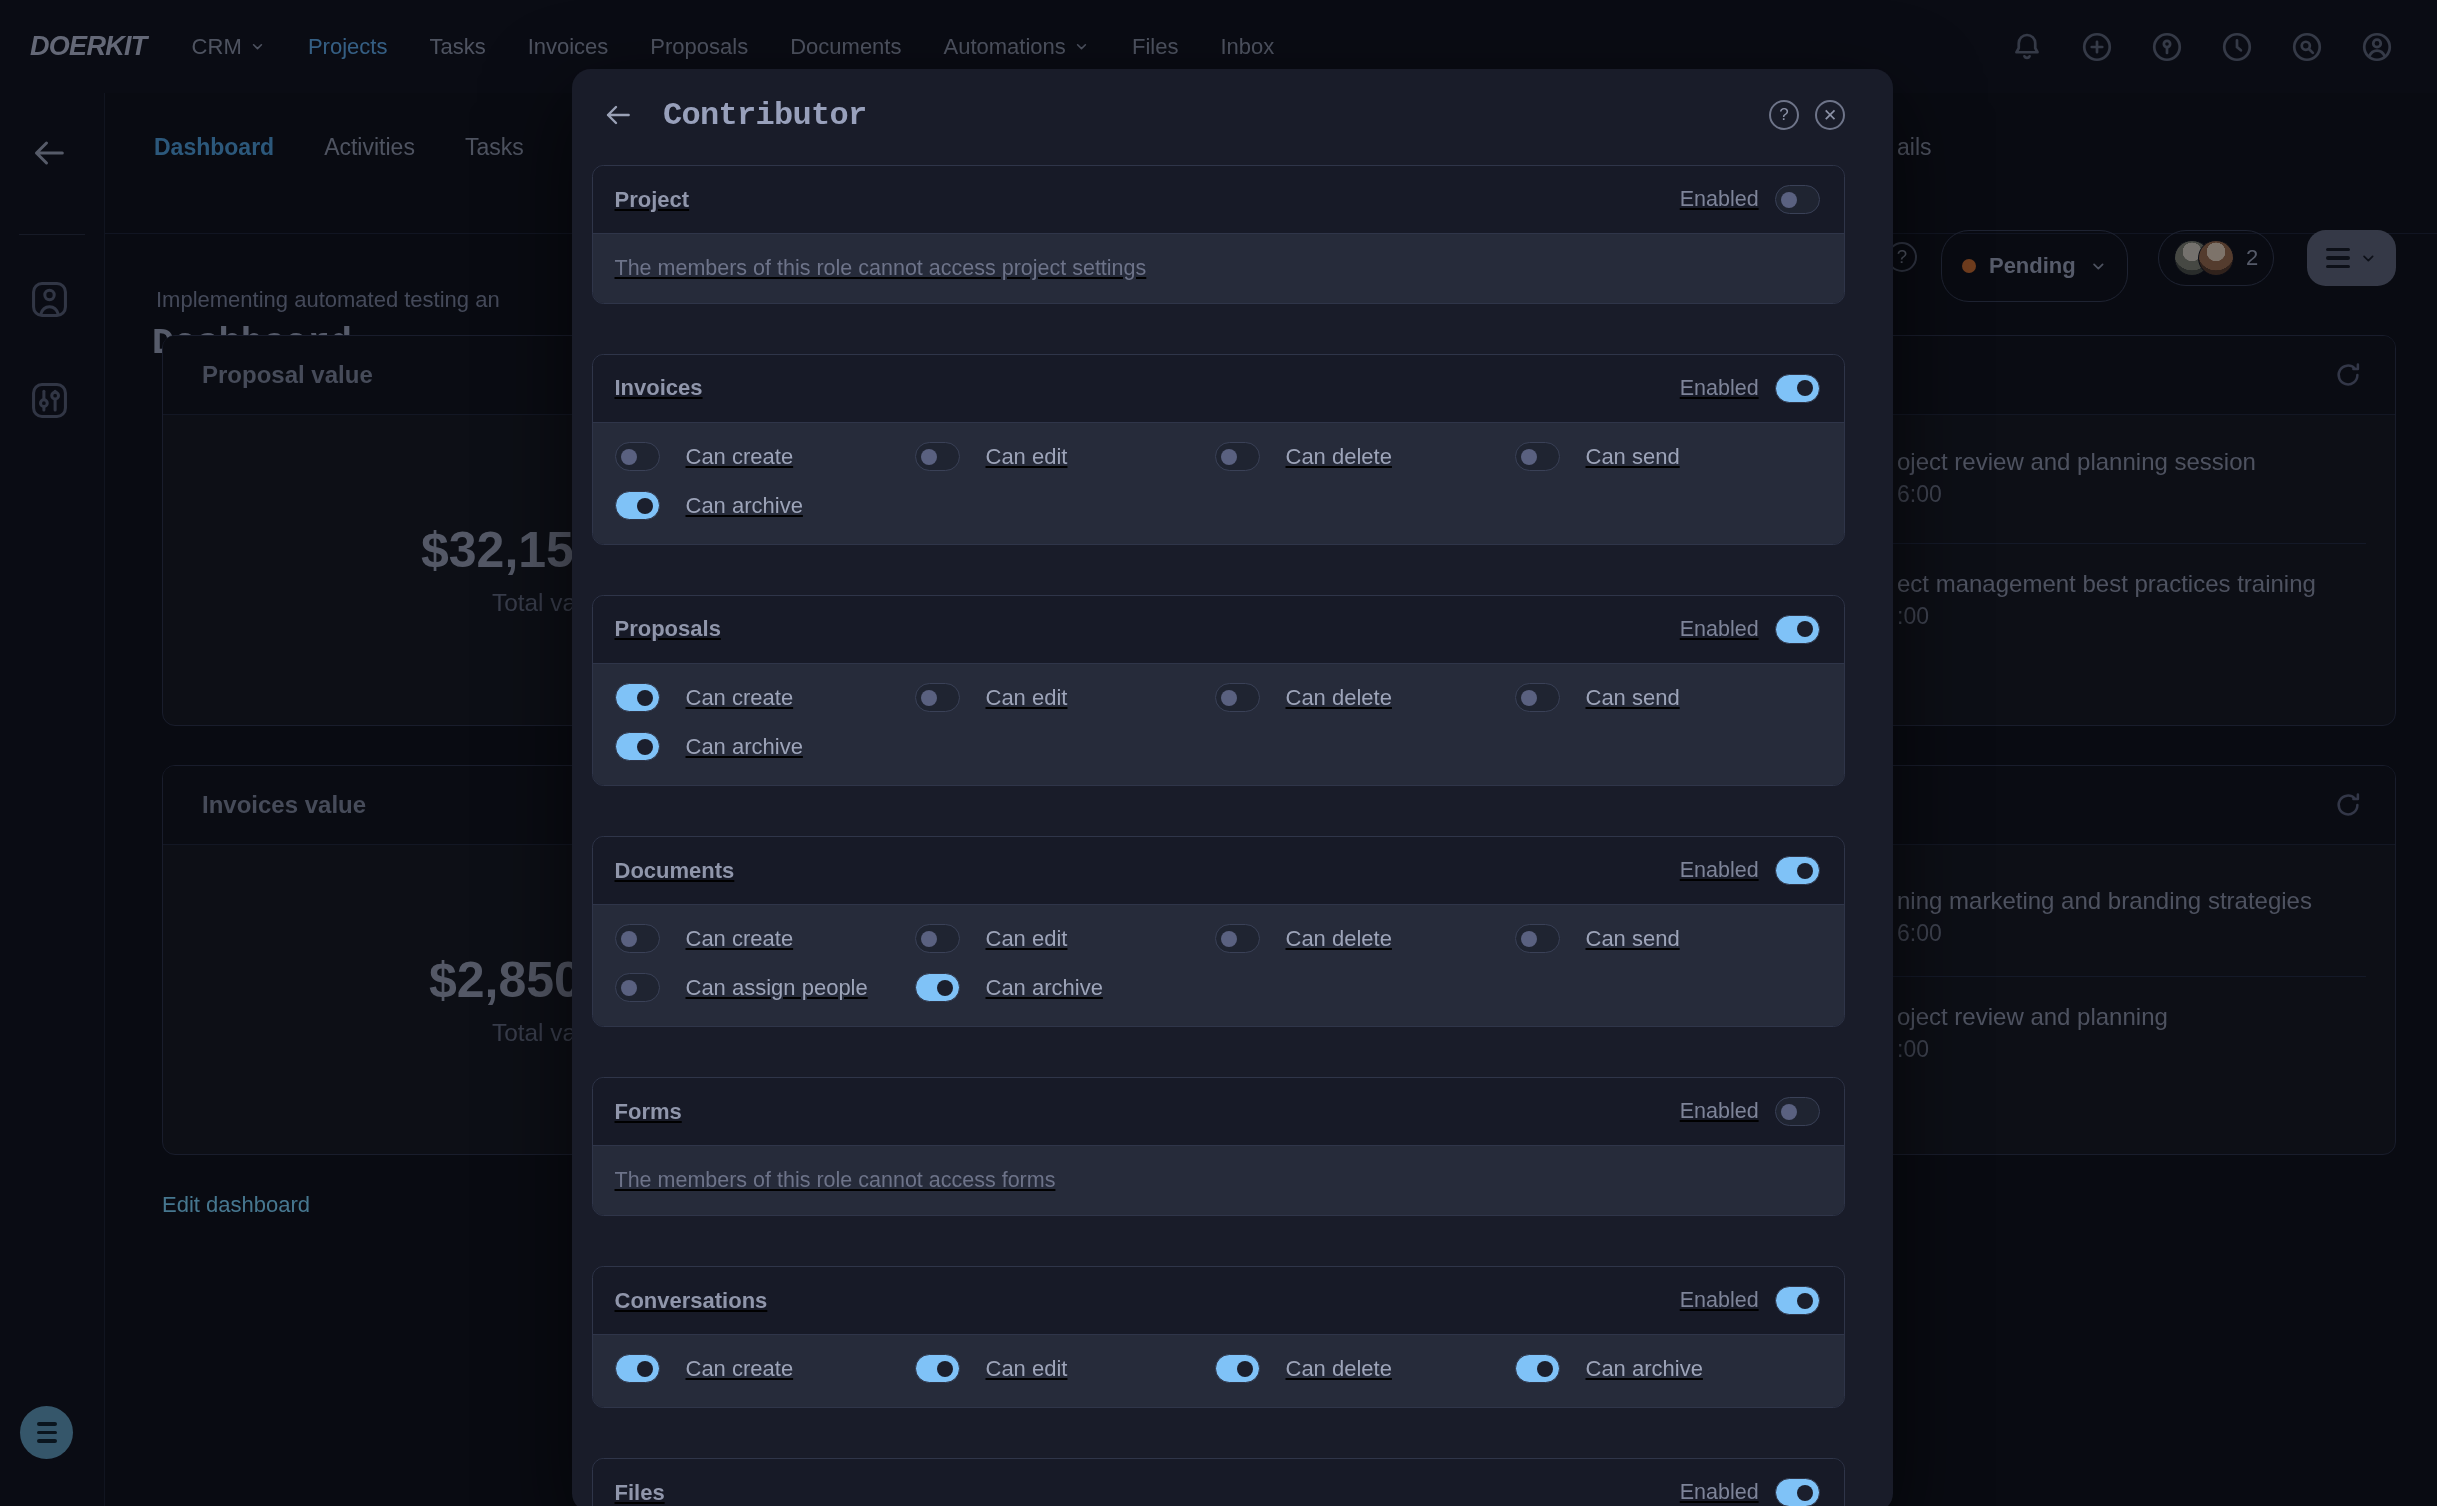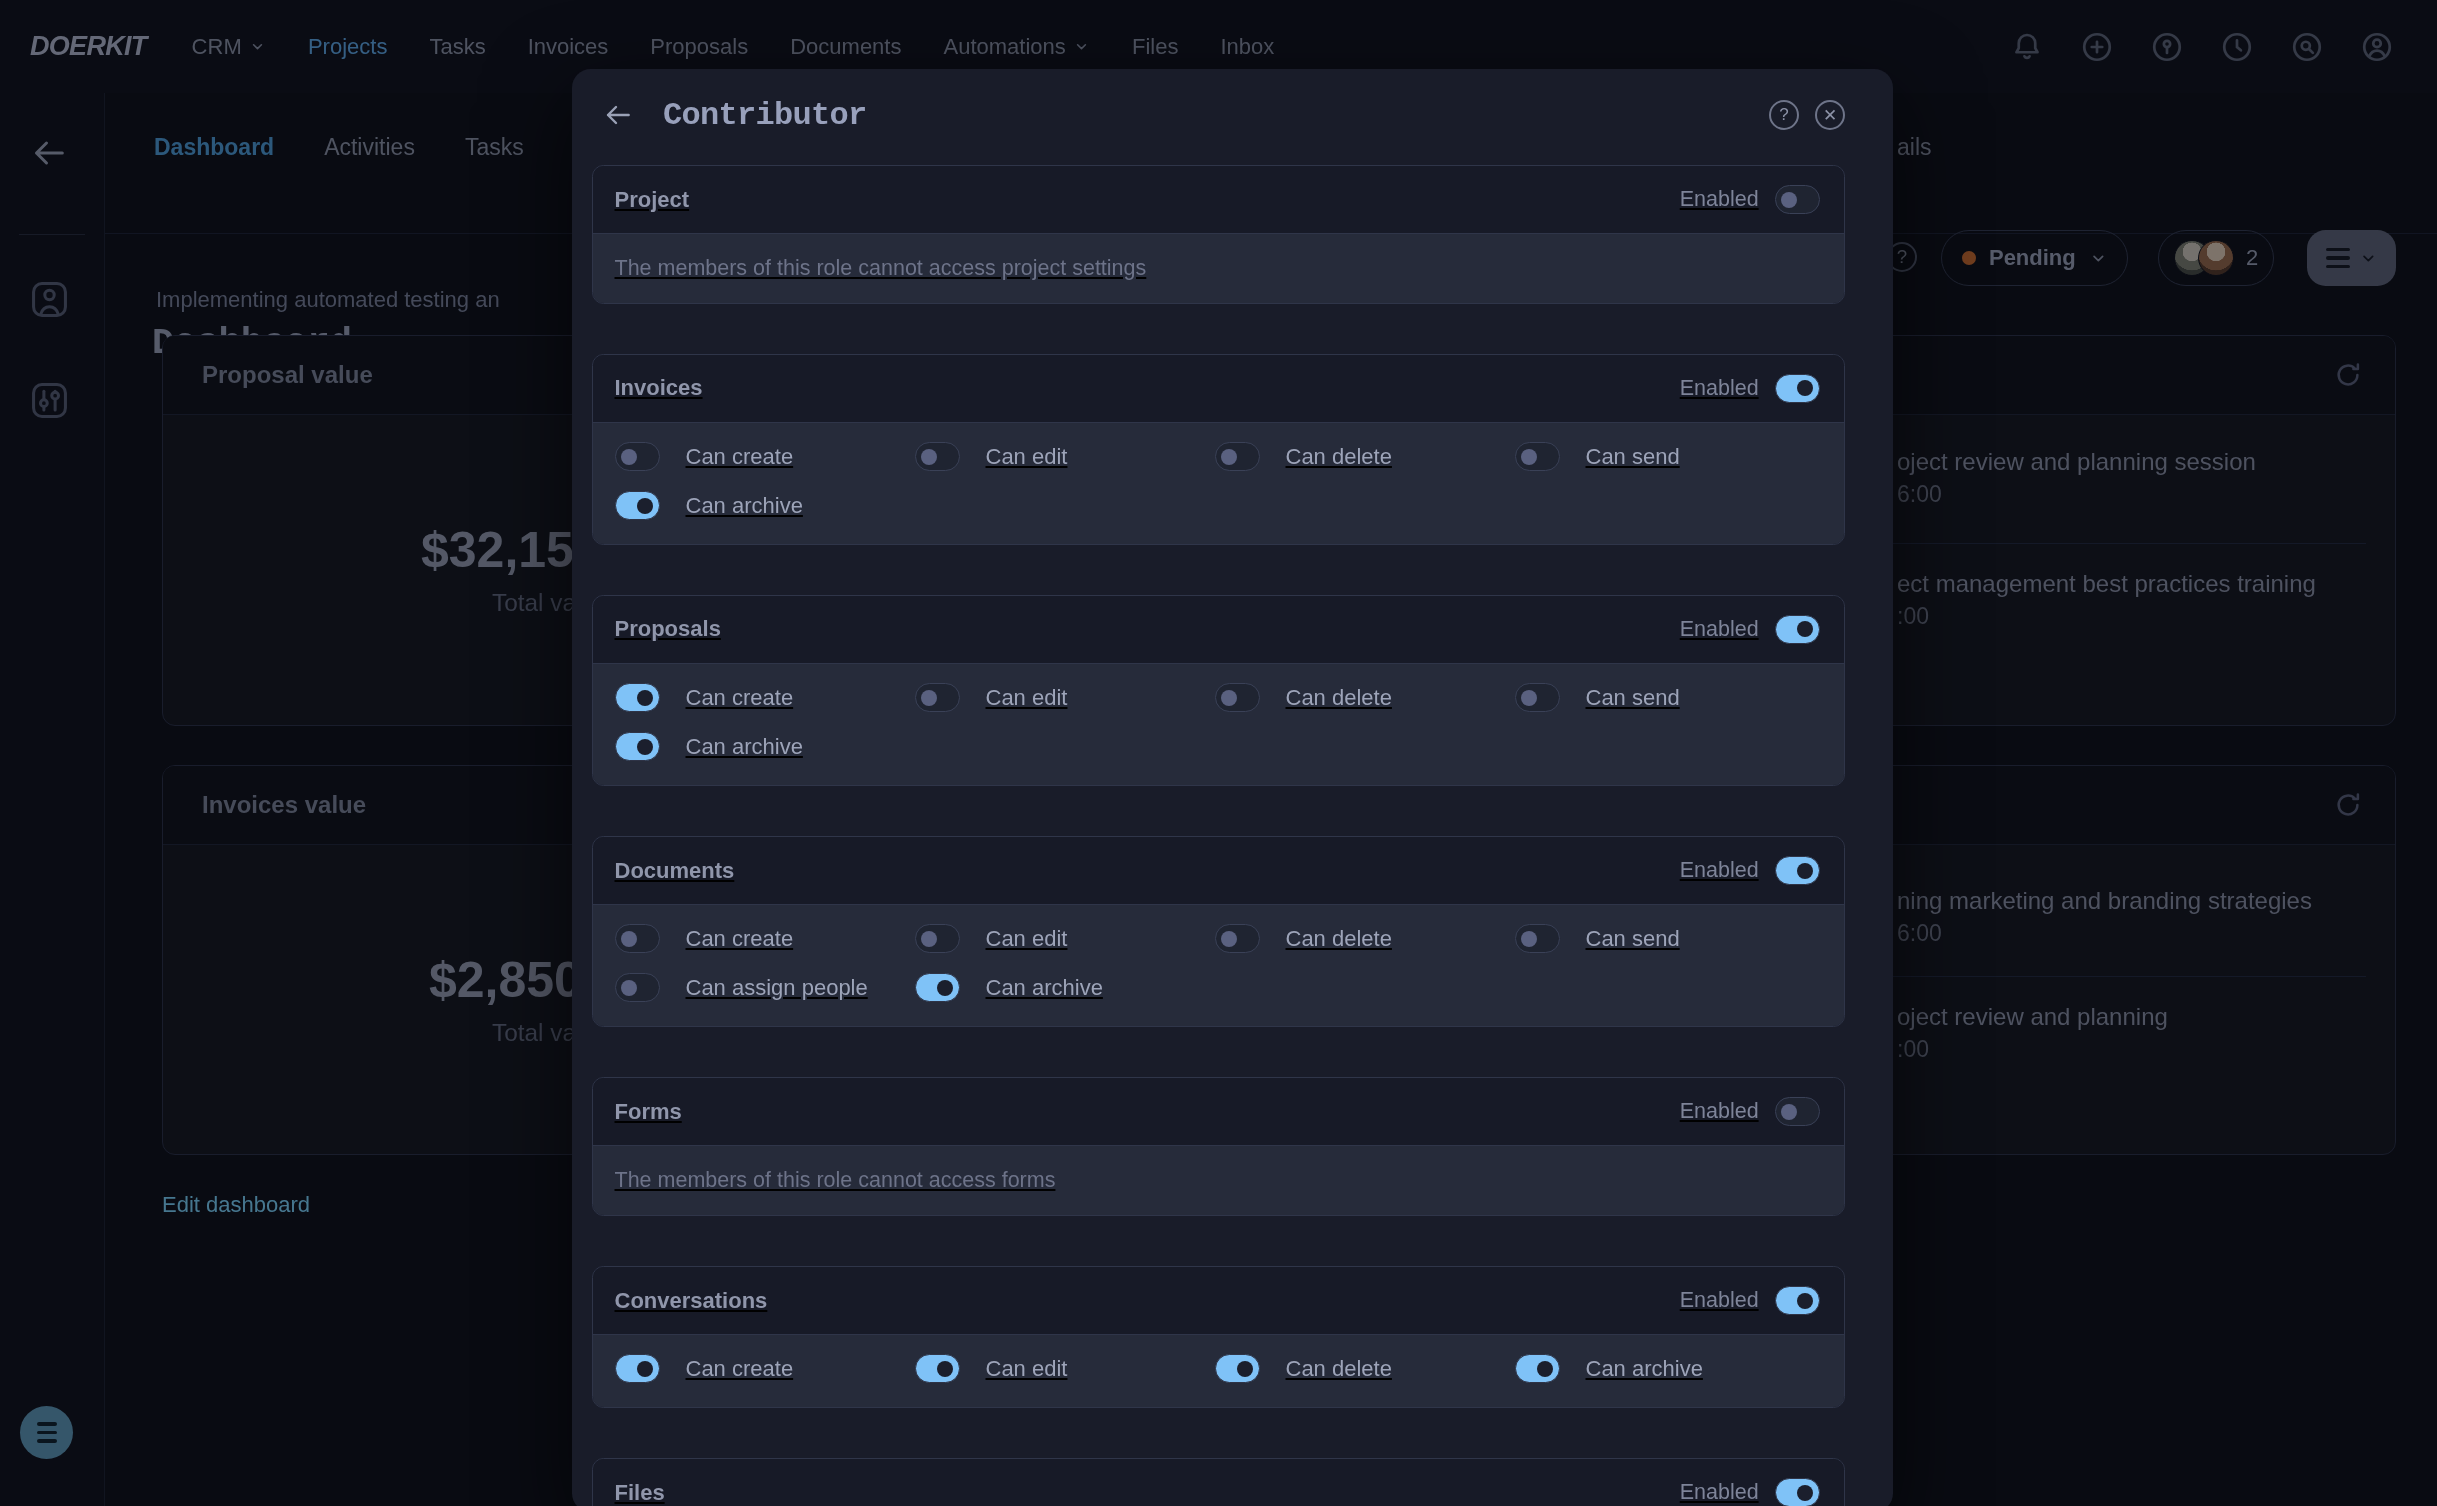--- a/index.html
+++ b/index.html
@@ -37,21 +37,21 @@
   .tab-frag-right { position:absolute; left:1897px; top:134px; font-size:23px; color:#8b92a7; z-index:1; }
 
   
   .subtitle { position:absolute; left:156px; top:287px; width:589px; font-size:22px; color:#79809a; z-index:1; }
   .heading  { position:absolute; left:152px; top:322px; font-family:"Liberation Mono", monospace;
               font-weight:bold; font-size:37px; color:#9aa1b8; z-index:1; }
 
   .help-circle { position:absolute; left:1887px; top:242px; width:30px; height:30px; border:2.2px solid #555c72;
                  border-radius:50%; color:#8b92a7; font-size:18.7px; display:flex; align-items:center;
                  justify-content:center; z-index:1; }
-  .pending-pill { position:absolute; left:1941px; top:230px; width:187px; height:56px; border-radius:28px;
+  .pending-pill { position:absolute; left:1941px; top:230px; width:187px; height:72px; border-radius:28px;
                   border:1.4px solid #343b52; display:flex; align-items:center; justify-content:center;
                   gap:13px; z-index:1; }
   .pending-dot { width:14.4px; height:14.4px; border-radius:50%; }
   .pending-label { font-size:22px; font-weight:bold; color:#9aa1b8; }
   .pending-pill svg, .menu-btn svg { width:18.7px; height:18.7px; }
   .avatars-pill { position:absolute; left:2158px; top:230px; width:116px; height:56px; border-radius:28px;
                   border:1.4px solid #343b52; display:flex; align-items:center; justify-content:center; z-index:1; }
   .avatar { width:36px; height:36px; border-radius:50%; border:1.4px solid #10121d; }
   .avatar.a1 { background:radial-gradient(circle at 50% 32%, #cfc9bd 0 32%, #7c7f72 33% 64%, #474b45 65%); }
   .avatar.a2 { margin-left:-11.5px; background:radial-gradient(circle at 50% 32%, #e0cdb9 0 32%, #96684b 33% 64%, #54392b 65%); }

